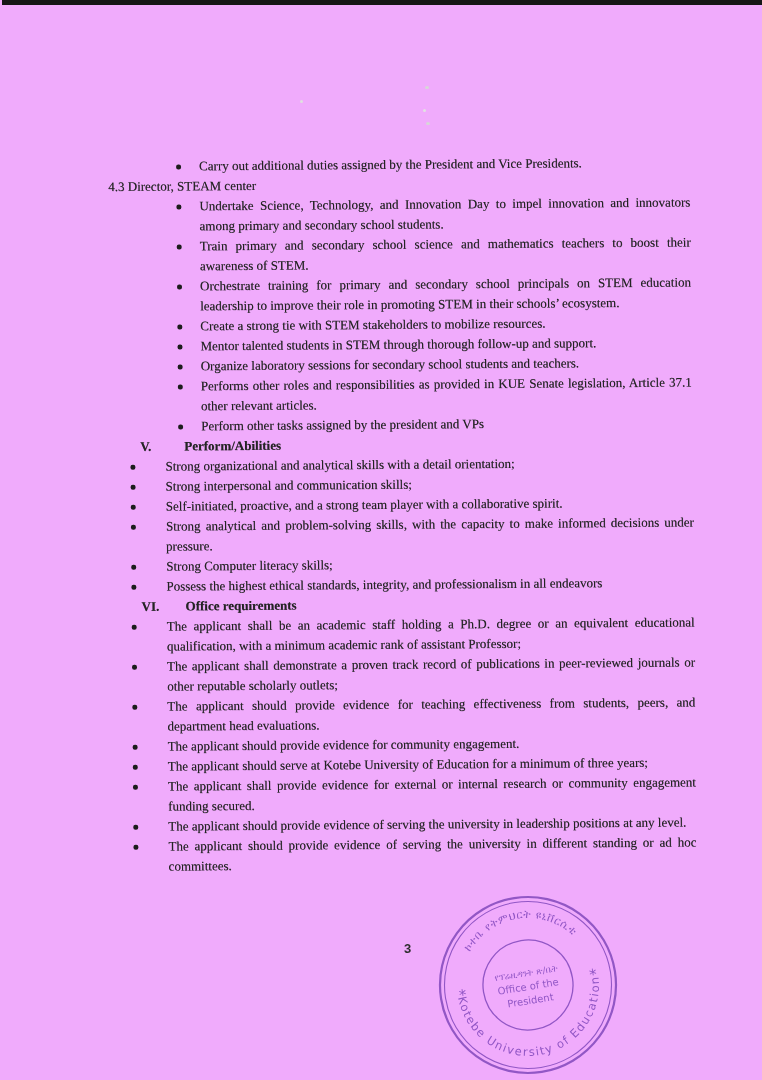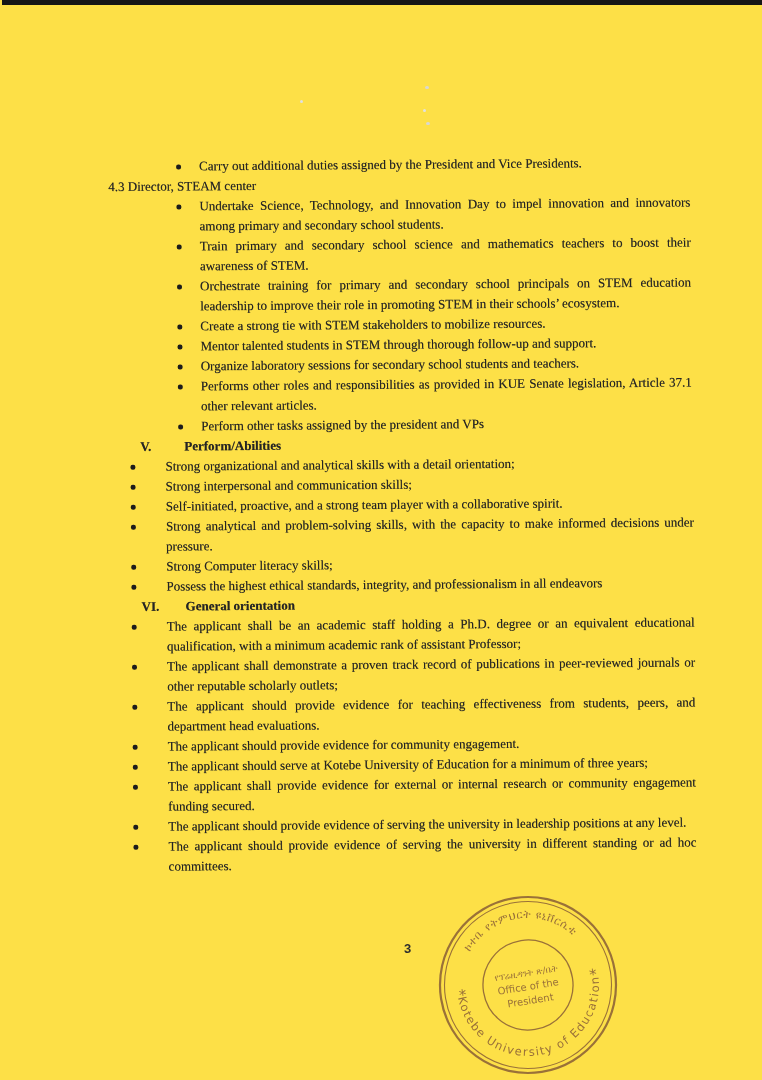--- a/index.html
+++ b/index.html
@@ -1,19 +1,19 @@
 <!DOCTYPE html>
 <html><head>
 <meta charset="utf-8">
 <style>
   html,body { margin:0; padding:0; background:#e8e8e8; }
   .page {
     position:relative;
     width:762px; height:1080px;
-    background:#fde047;
+    background:#f0abfc;
     overflow:hidden;
     font-family:"Liberation Serif", serif;
     color:#242424;
   }
   .top-strip {
     position:absolute; top:0; left:2px; width:760px; height:5px;
     background:#161616;
   }
   .content {
     position:absolute; top:157px; left:0; width:710px;
@@ -95,21 +95,21 @@
     <ul class="lvl1">
       <li>Strong organizational and analytical skills with a detail orientation;</li>
       <li>Strong interpersonal and communication skills;</li>
       <li>Self-initiated, proactive, and a strong team player with a collaborative spirit.</li>
       <li>Strong analytical and problem-solving skills, with the capacity to make informed decisions under pressure.</li>
       <li>Strong Computer literacy skills;</li>
       <li>Possess the highest ethical standards, integrity, and professionalism in all endeavors</li>
     </ul>
 
     <div class="sec">
-      <span class="num">VI.</span><span>General orientation</span>
+      <span class="num">VI.</span><span>Office requirements</span>
     </div>
 
     <ul class="lvl1">
       <li>The applicant shall be an academic staff holding a Ph.D. degree or an equivalent educational qualification, with a minimum academic rank of assistant Professor;</li>
       <li>The applicant shall demonstrate a proven track record of publications in peer-reviewed journals or other reputable scholarly outlets;</li>
       <li>The applicant should provide evidence for teaching effectiveness from students, peers, and department head evaluations.</li>
       <li>The applicant should provide evidence for community engagement.</li>
       <li>The applicant should serve at Kotebe University of Education for a minimum of three years;</li>
       <li>The applicant shall provide evidence for external or internal research or community engagement funding secured.</li>
       <li>The applicant should provide evidence of serving the university in leadership positions at any level.</li>

